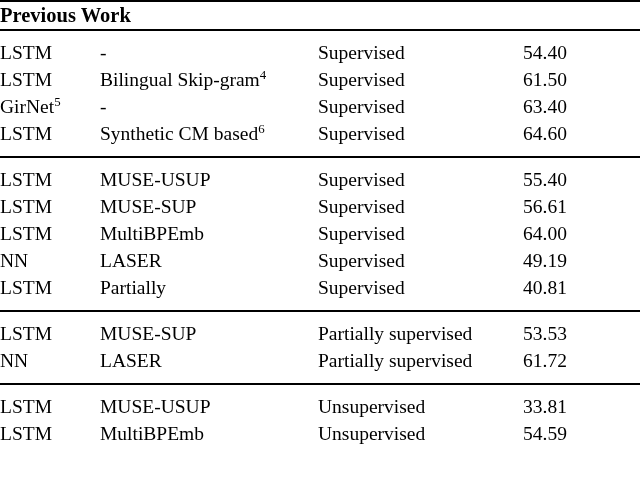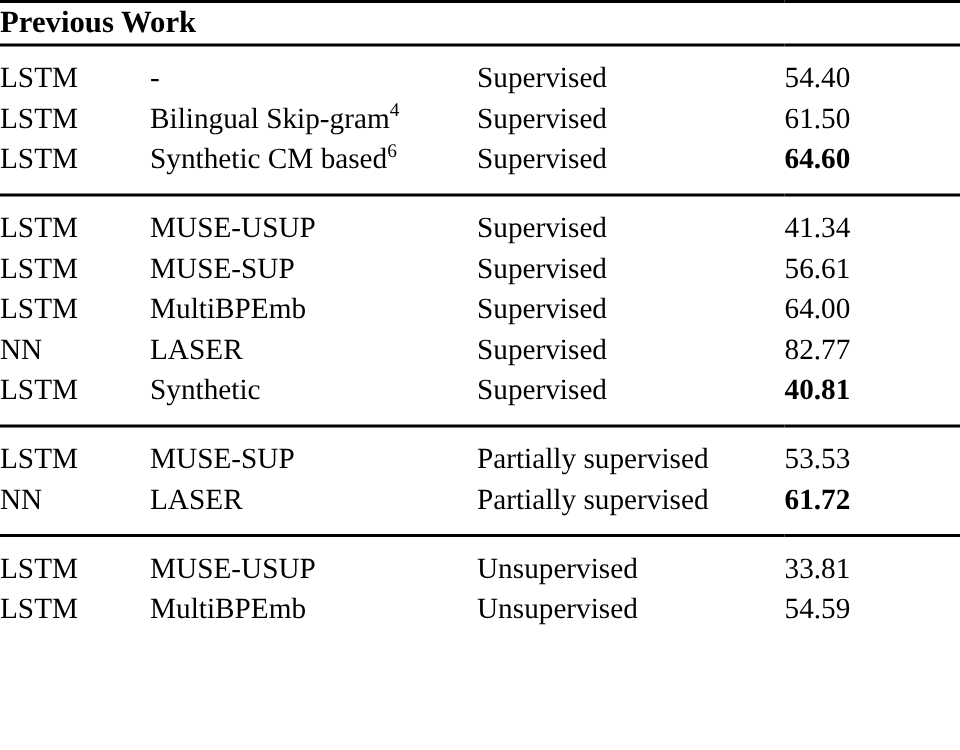--- a/index.html
+++ b/index.html
@@ -70,21 +70,21 @@
     padding-left: 19px;
   }
 
   
   .rule-top    { border-top: 3px solid #000; }
   .rule-thick  { border-top: 2.6px solid #000; margin-left: 32px; }
 
   tr.spacer-top td { height: 8px; line-height: 8px; }
   tr.spacer-bot td { height: 9px; line-height: 9px; }
 
-  .bold { font-weight: bold; }
+  .bold { font-weight: normal; }
 
   sup {
     font-size: 0.66em;
     vertical-align: super;
     line-height: 0;
   }
 </style>
 </head>
 <body>
 
@@ -109,58 +109,64 @@
           <td class="lt">Supervised</td>
           <td class="f1">54.40</td>
         </tr>
         <tr>
           <td class="model"><span>LSTM</span></td>
           <td class="emb"><span>Bilingual Skip-gram<sup>4</sup></span></td>
           <td class="lt">Supervised</td>
           <td class="f1">61.50</td>
         </tr>
         <tr>
+          <td class="model"><span>GirNet<sup>5</sup></span></td>
+          <td class="emb"><span>-</span></td>
+          <td class="lt">Supervised</td>
+          <td class="f1">63.40</td>
+        </tr>
+        <tr>
           <td class="model"><span>LSTM</span></td>
           <td class="emb"><span>Synthetic CM based<sup>6</sup></span></td>
           <td class="lt">Supervised</td>
           <td class="f1 bold">64.60</td>
         </tr>
         <tr class="spacer-bot">
           <td colspan="4"></td>
         </tr>
         <tr class="spacer-top rule-thick">
           <td colspan="4"></td>
         </tr>
         <tr>
           <td class="model"><span>LSTM</span></td>
           <td class="emb"><span>MUSE-USUP</span></td>
           <td class="lt">Supervised</td>
-          <td class="f1">41.34</td>
+          <td class="f1">55.40</td>
         </tr>
         <tr>
           <td class="model"><span>LSTM</span></td>
           <td class="emb"><span>MUSE-SUP</span></td>
           <td class="lt">Supervised</td>
           <td class="f1">56.61</td>
         </tr>
         <tr>
           <td class="model"><span>LSTM</span></td>
           <td class="emb"><span>MultiBPEmb</span></td>
           <td class="lt">Supervised</td>
           <td class="f1">64.00</td>
         </tr>
         <tr>
           <td class="model"><span>NN</span></td>
           <td class="emb"><span>LASER</span></td>
           <td class="lt">Supervised</td>
-          <td class="f1">82.77</td>
-        </tr>
-        <tr>
-          <td class="model"><span>LSTM</span></td>
-          <td class="emb"><span>Synthetic</span></td>
+          <td class="f1">49.19</td>
+        </tr>
+        <tr>
+          <td class="model"><span>LSTM</span></td>
+          <td class="emb"><span>Partially</span></td>
           <td class="lt">Supervised</td>
           <td class="f1 bold">40.81</td>
         </tr>
         <tr class="spacer-bot">
           <td colspan="4"></td>
         </tr>
         <tr class="spacer-top rule-thick">
           <td colspan="4"></td>
         </tr>
         <tr>

